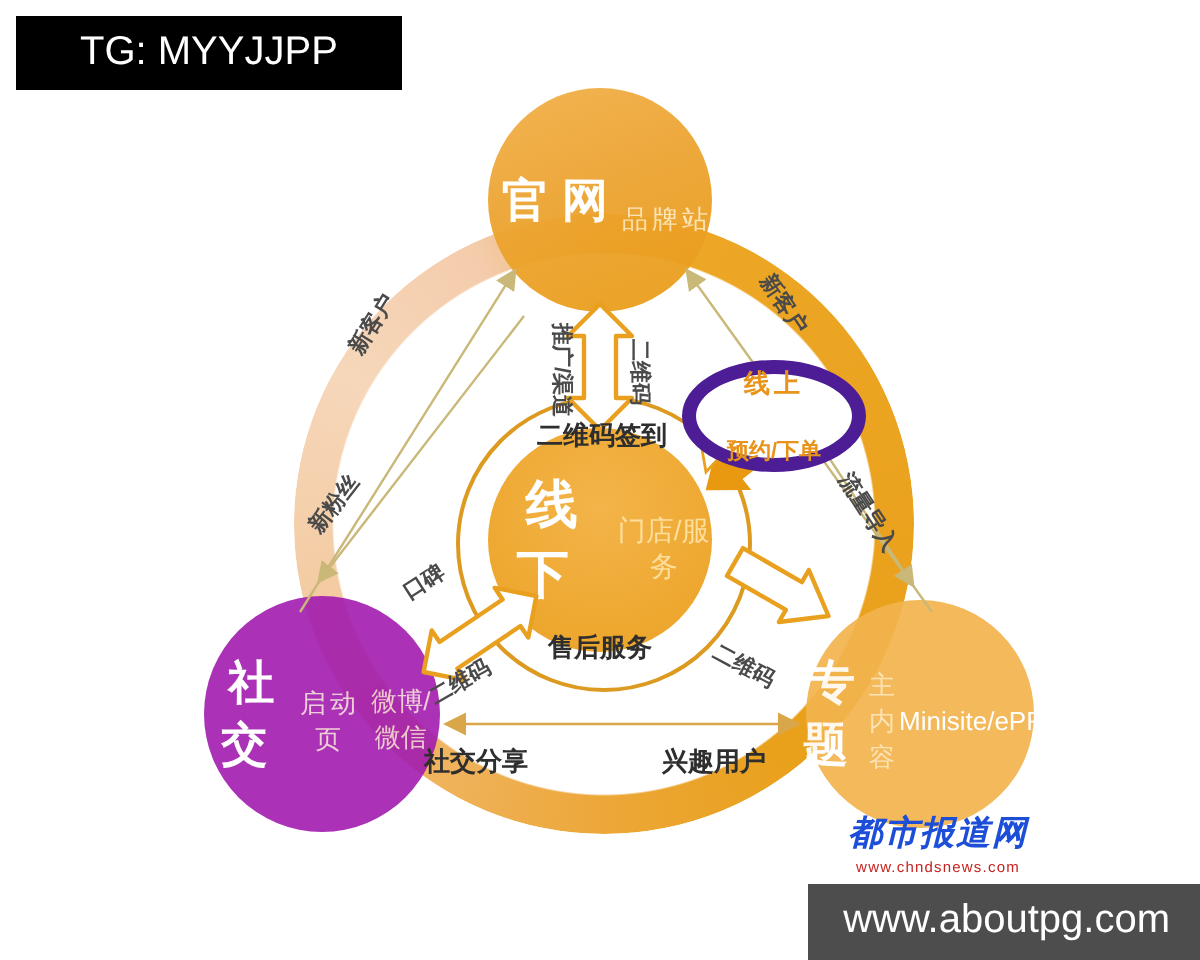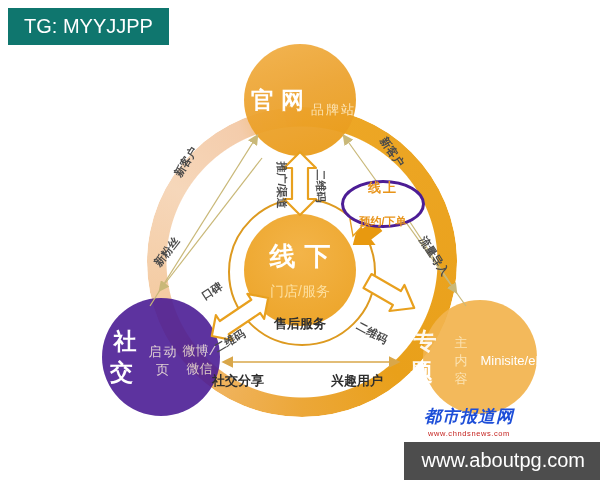--- a/index.html
+++ b/index.html
@@ -16,48 +16,48 @@
 
   .node{position:absolute;border-radius:50%;display:flex;flex-direction:row;align-items:center;
     justify-content:center;text-align:center;color:#fff;z-index:2;}
   .node .t{font-weight:bold;font-size:23px;letter-spacing:7px;text-indent:7px;}
   .node .s{font-size:13px;margin-top:7px;letter-spacing:2px;}
   .node .d{font-size:13px;margin-top:6px;}
 
   .node-official{left:244px;top:44px;width:112px;height:112px;
     background:linear-gradient(160deg,#f2b04a 0%,#eda431 45%,#e99c17 100%);opacity:.95;}
   .node-official .s{color:rgba(255,240,205,.85);margin-top:20px;}
-  .node-social{left:102px;top:298px;width:118px;height:118px;background:#4c1d95;opacity:.9;font-family:Liberation Mono, monospace;}
+  .node-social{left:102px;top:298px;width:118px;height:118px;background:#a21caf;opacity:.9;}
   .node-social .s,.node-social .d{color:rgba(255,246,220,.8);}
-  .node-topic{left:423px;top:300px;width:114px;height:114px;background:#f2b44e;opacity:.92;gap:11px;}
+  .node-topic{left:403px;top:300px;width:114px;height:114px;background:#f2b44e;opacity:.92;}
   .node-topic .s{color:rgba(255,240,205,.75);}
 
   .center-ring{position:absolute;left:228px;top:198px;width:144px;height:144px;border-radius:50%;
     border:2px solid #dd9a20;background:#fff;z-index:2;}
   .center-core{position:absolute;left:244px;top:214px;width:112px;height:112px;border-radius:50%;
-    background:radial-gradient(circle at 50% 35%,#f3b449 0%,#eda62c 80%);display:flex;flex-direction:column;
+    background:radial-gradient(circle at 50% 35%,#f3b449 0%,#eda62c 80%);display:flex;flex-direction:row;
     align-items:center;justify-content:center;text-align:center;color:#fff;z-index:2;}
   .center-core .t{font-weight:bold;font-size:26px;letter-spacing:9px;text-indent:9px;}
   .center-core .s{font-size:14px;margin-top:9px;color:rgba(255,232,175,.85);}
 
   .overlay{position:absolute;left:0;top:0;width:600px;height:480px;z-index:3;pointer-events:none;}
 
   .lbl{position:absolute;transform:translate(-50%,-50%);font-size:11px;color:#4a4a4a;font-weight:bold;
     white-space:nowrap;z-index:4;}
   .lbl.dark{font-size:13px;color:#2e2e2e;}
   .rot{z-index:4;}
 
-  .bubble{position:absolute;left:341px;top:180px;width:78px;height:42px;border:3px solid #4c1d95;
+  .bubble{position:absolute;left:341px;top:180px;width:78px;height:42px;border:7px solid #4c1d95;
     border-radius:50%;background:#fff;display:flex;flex-direction:column;align-items:center;
     justify-content:center;text-align:center;z-index:4;}
   .bubble .b1{font-size:13px;font-weight:bold;color:#e8941a;letter-spacing:2px;}
   .bubble .b2{font-size:11px;font-weight:bold;color:#e8941a;margin-top:17px;}
 
-  .tg-badge{position:absolute;left:8px;top:8px;background:#0f766e;color:#fff;font-size:20px;
-    padding:7px 16px;z-index:5;}
+  .tg-badge{position:absolute;left:8px;top:8px;background:#000000;color:#fff;font-size:20px;
+    padding:7px 32px;z-index:5;}
   .about-badge{position:absolute;right:0;bottom:0;background:#4d4d4d;color:#ffffff;font-size:20px;
     padding:7px 15px 8px 18px;z-index:5;}
 
   .site-logo{position:absolute;left:424px;top:405px;z-index:5;text-align:center;}
   .site-logo .nm{font-family:"Liberation Serif","DejaVu Serif",serif;font-style:italic;font-weight:bold;
     font-size:17px;color:#1d4ed8;letter-spacing:1px;}
   .site-logo .ur{font-size:7.5px;color:#c5231f;letter-spacing:.6px;margin-top:1px;}
 </style>
 </head>
 <body>
@@ -125,20 +125,21 @@
   <div class="lbl rot" style="left:186px;top:162px;transform:translate(-50%,-50%) rotate(-58deg);">新客户</div>
   <div class="lbl rot" style="left:392px;top:152px;transform:translate(-50%,-50%) rotate(56deg);">新客户</div>
   <div class="lbl rot" style="left:281px;top:185px;transform:translate(-50%,-50%) rotate(90deg);">推广/渠道</div>
   <div class="lbl rot" style="left:320px;top:186px;transform:translate(-50%,-50%) rotate(90deg);">二维码</div>
   <div class="lbl rot" style="left:167px;top:252px;transform:translate(-50%,-50%) rotate(-52deg);">新粉丝</div>
   <div class="lbl rot" style="left:434px;top:256px;transform:translate(-50%,-50%) rotate(57deg);">流量导入</div>
   <div class="lbl rot" style="left:212px;top:291px;transform:translate(-50%,-50%) rotate(-33deg);">口碑</div>
   <div class="lbl rot" style="left:230px;top:341px;transform:translate(-50%,-50%) rotate(-30deg);">二维码</div>
   <div class="lbl rot" style="left:372px;top:333px;transform:translate(-50%,-50%) rotate(28deg);">二维码</div>
 
+  <div class="lbl dark" style="left:301px;top:218px;">二维码签到</div>
   <div class="lbl dark" style="left:300px;top:324px;">售后服务</div>
   <div class="lbl dark" style="left:238px;top:381px;font-family:Liberation Serif, serif;">社交分享</div>
   <div class="lbl dark" style="left:357px;top:381px;">兴趣用户</div>
 
   <div class="bubble">
     <div class="b1">线上</div>
     <div class="b2">预约/下单</div>
   </div>
 
   <div class="tg-badge">TG: MYYJJPP</div>

